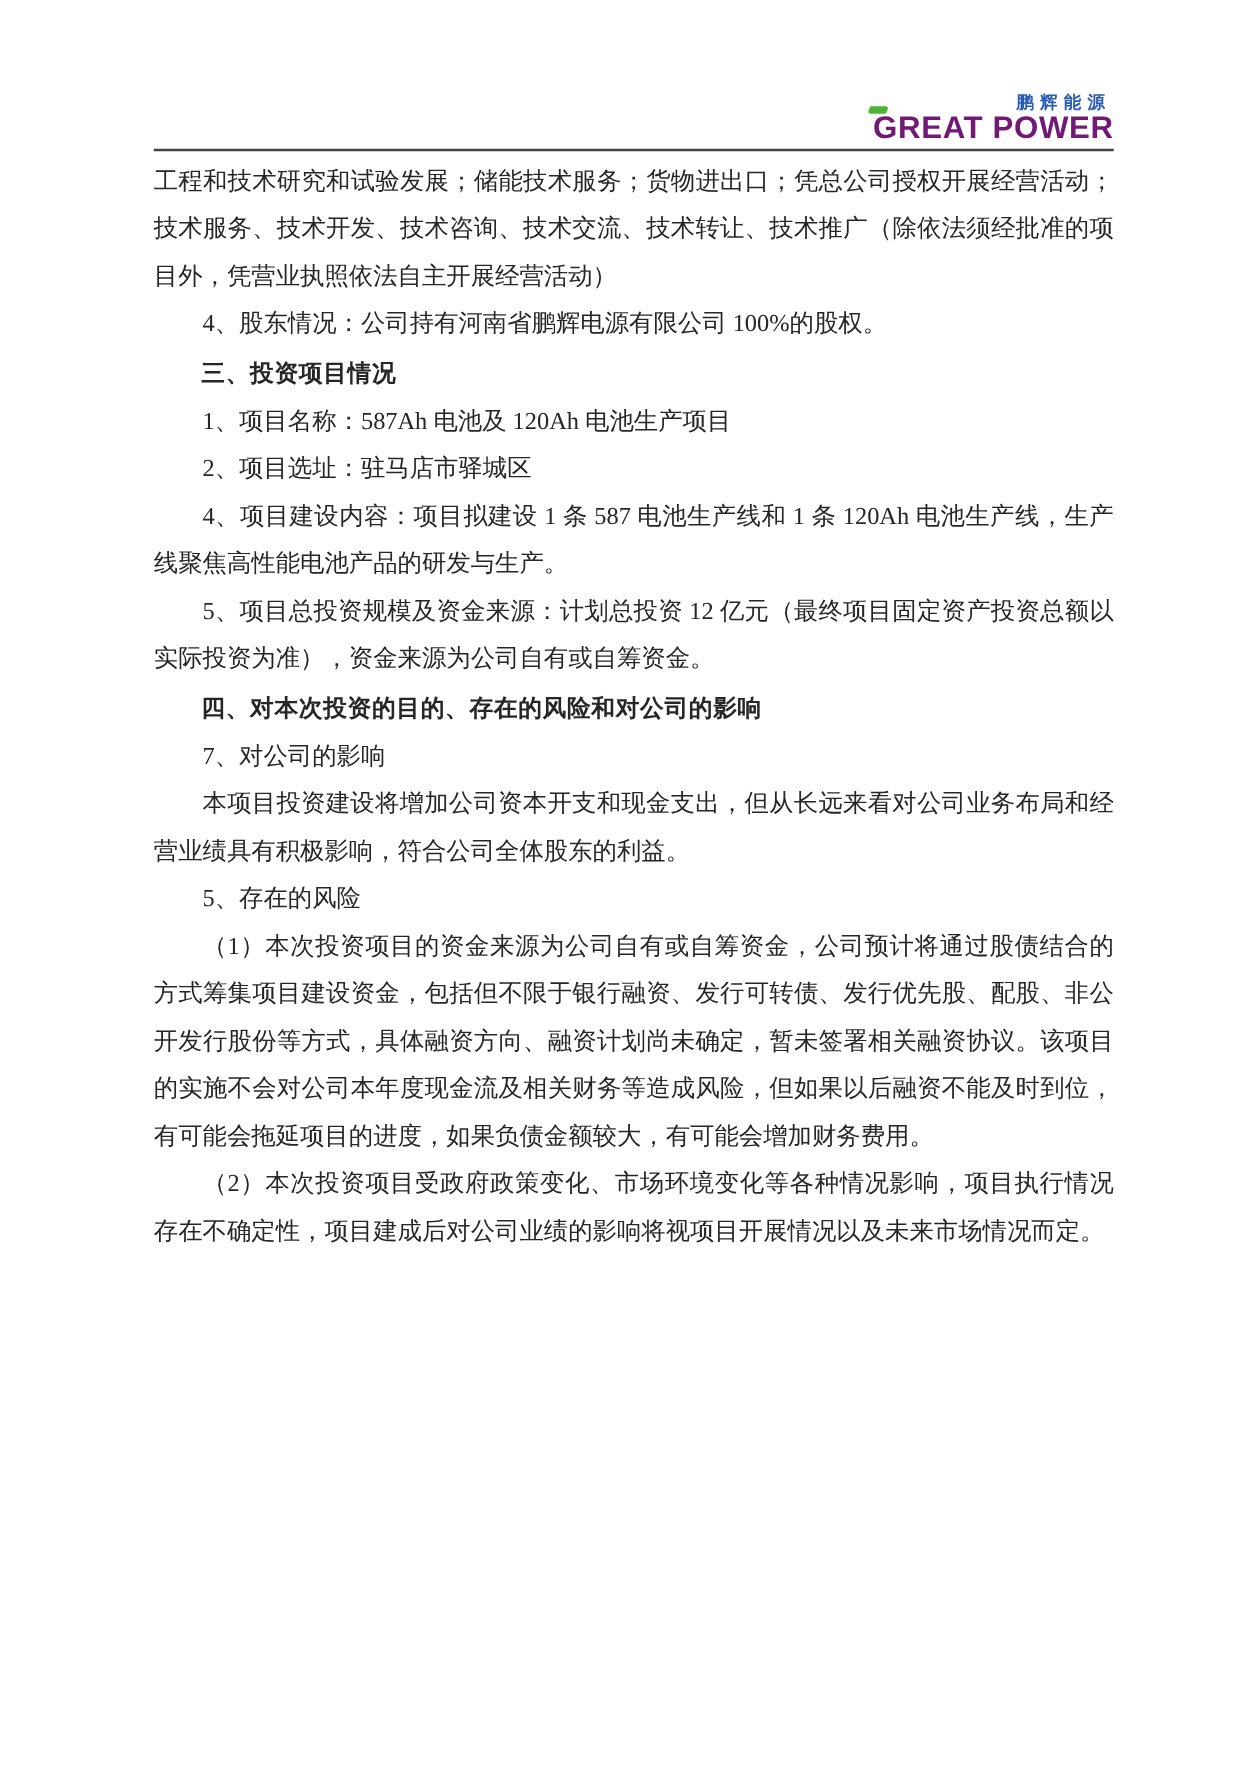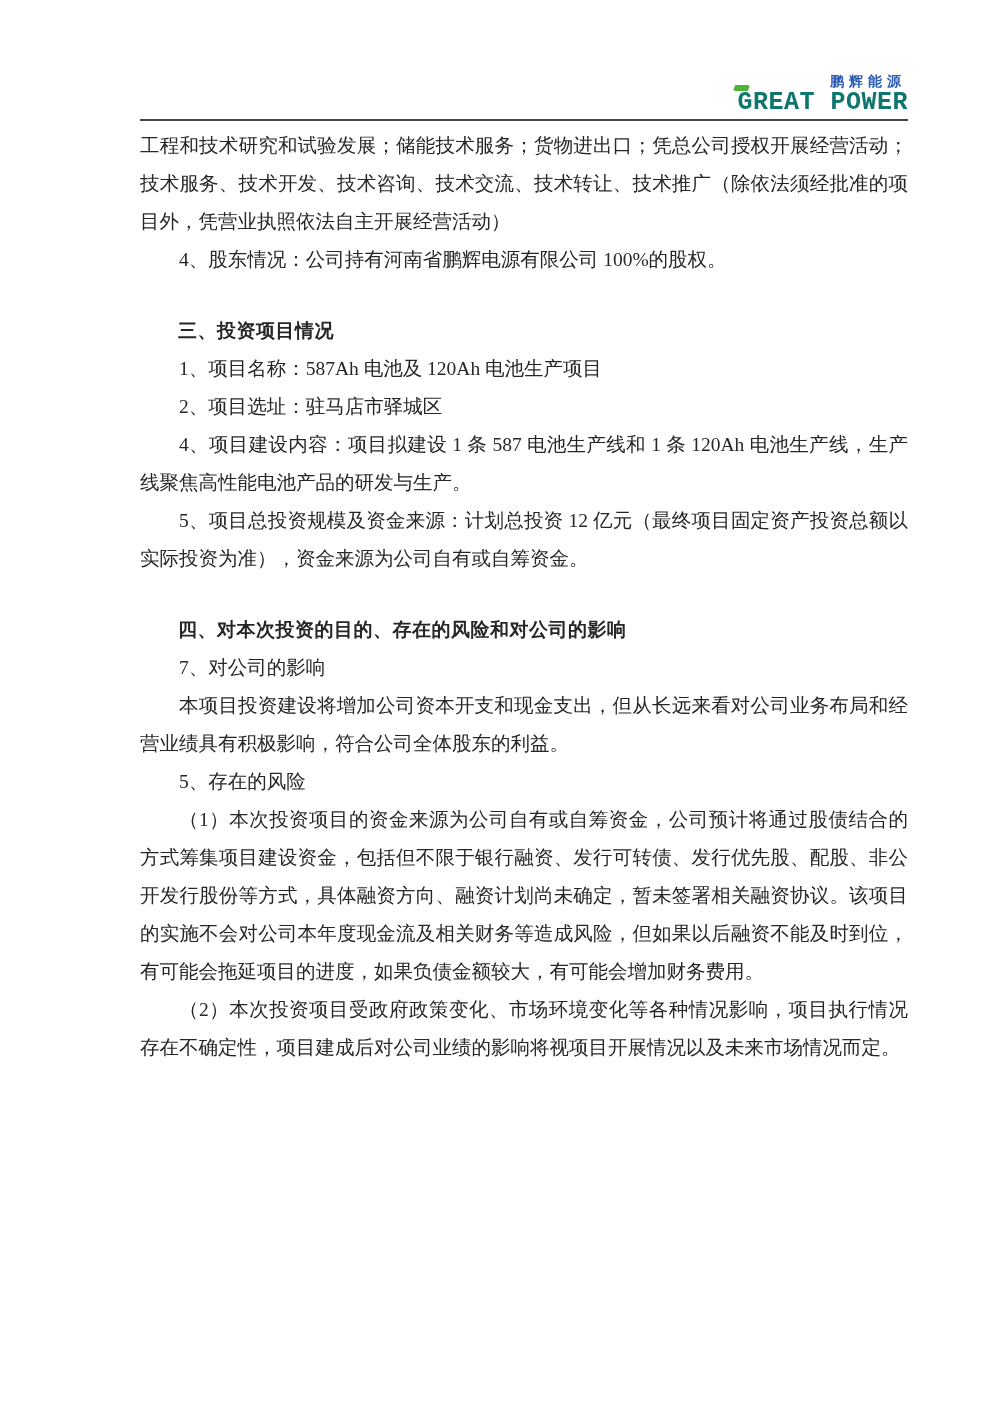--- a/index.html
+++ b/index.html
@@ -7,21 +7,21 @@
     position:relative;
     width:1000px;height:1414px;
     margin:0 auto;
     background:#ffffff;
     font-family:"Liberation Serif","DejaVu Serif",serif;
     color:#262626;
     box-sizing:border-box;
   }
   .content{
     position:absolute;
-    left:140px;top:0;
+    left:123px;top:0;
     width:768px;
   }
   
   .header{
     padding-top:73px;
     text-align:right;
     border-bottom:2px solid #454545;
     padding-bottom:3px;
   }
   .logo{
@@ -35,25 +35,25 @@
     font-weight:bold;
     font-size:14px;
     letter-spacing:5px;
     color:#2b5cb4;
     text-align:right;
     margin-right:2px;
     line-height:16px;
   }
   .logo-en{
     display:block;
-    font-family:Liberation Mono, monospace;
+    font-family:Liberation Sans, sans-serif;
     font-weight:800;
     font-size:25px;
     letter-spacing:0.5px;
-    color:#0f766e;
+    color:#701a75;
     line-height:27px;
     position:relative;
   }
   .g-accent{
     position:absolute;
     left:-3px;
     top:12px;
     width:15px;
     height:6px;
     background:#43b02a;
@@ -70,21 +70,21 @@
   }
   .doc-body p{
     margin:0;
     text-indent:2em;
   }
   .doc-body p.plain{
     text-indent:0;
   }
   .doc-body p.heading{
     font-weight:bold;
-    margin-top:33px;
+    margin-top:2px;
     font-family:"Liberation Sans","DejaVu Sans",sans-serif;
     font-size:19px;
     letter-spacing:0.5px;
   }
 </style>
 </head>
 <body>
 
 <div class="page">
   <div class="content">

